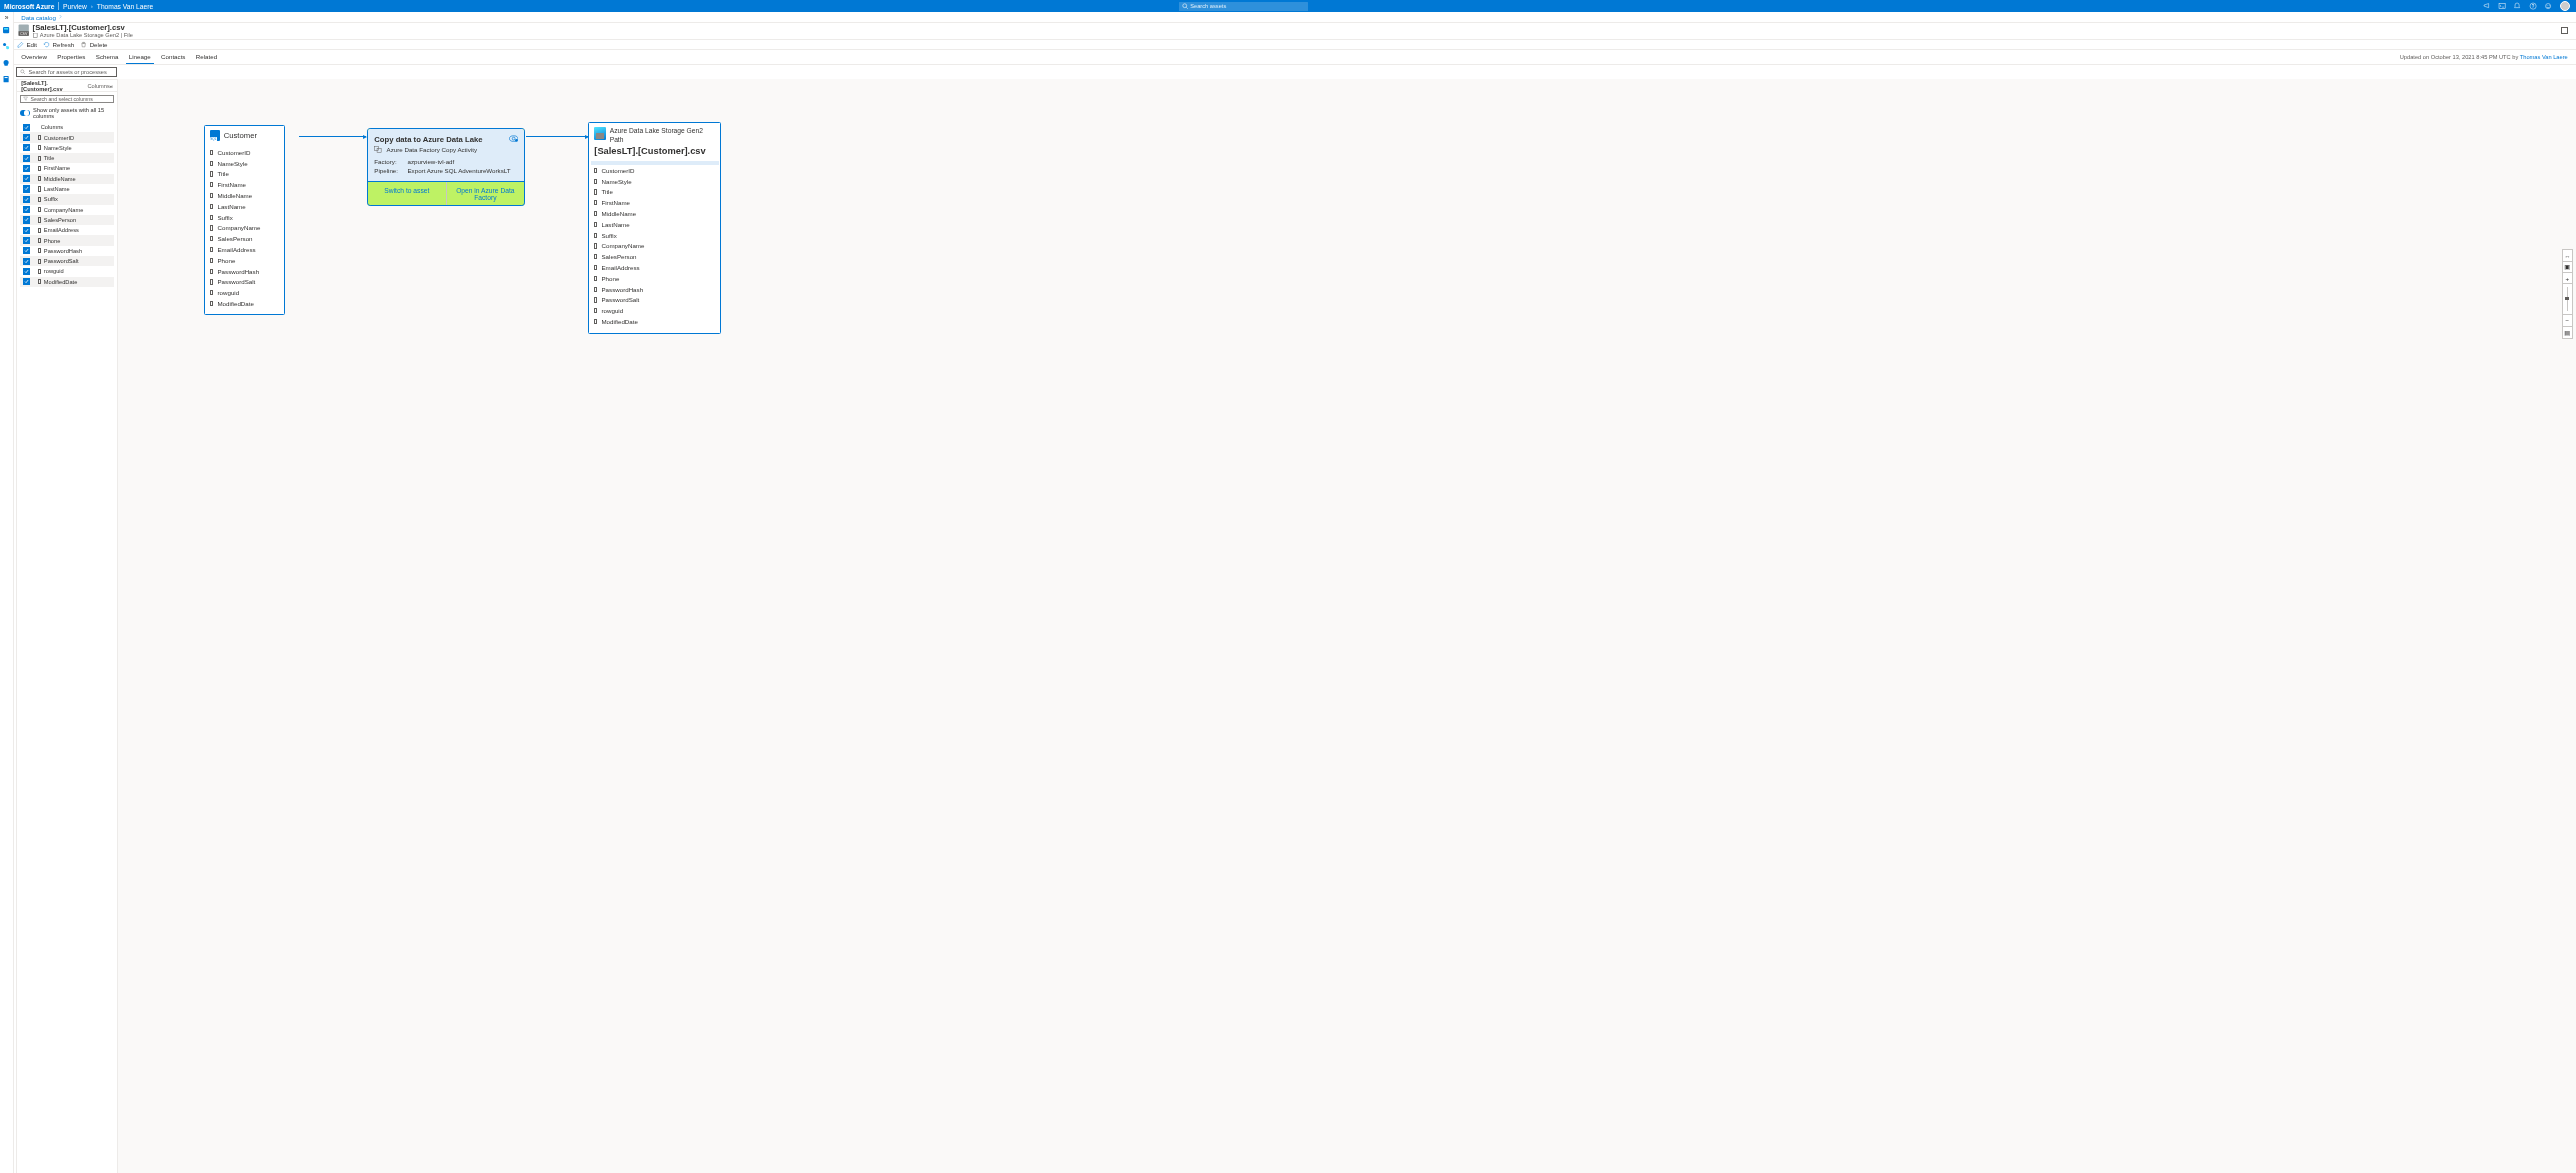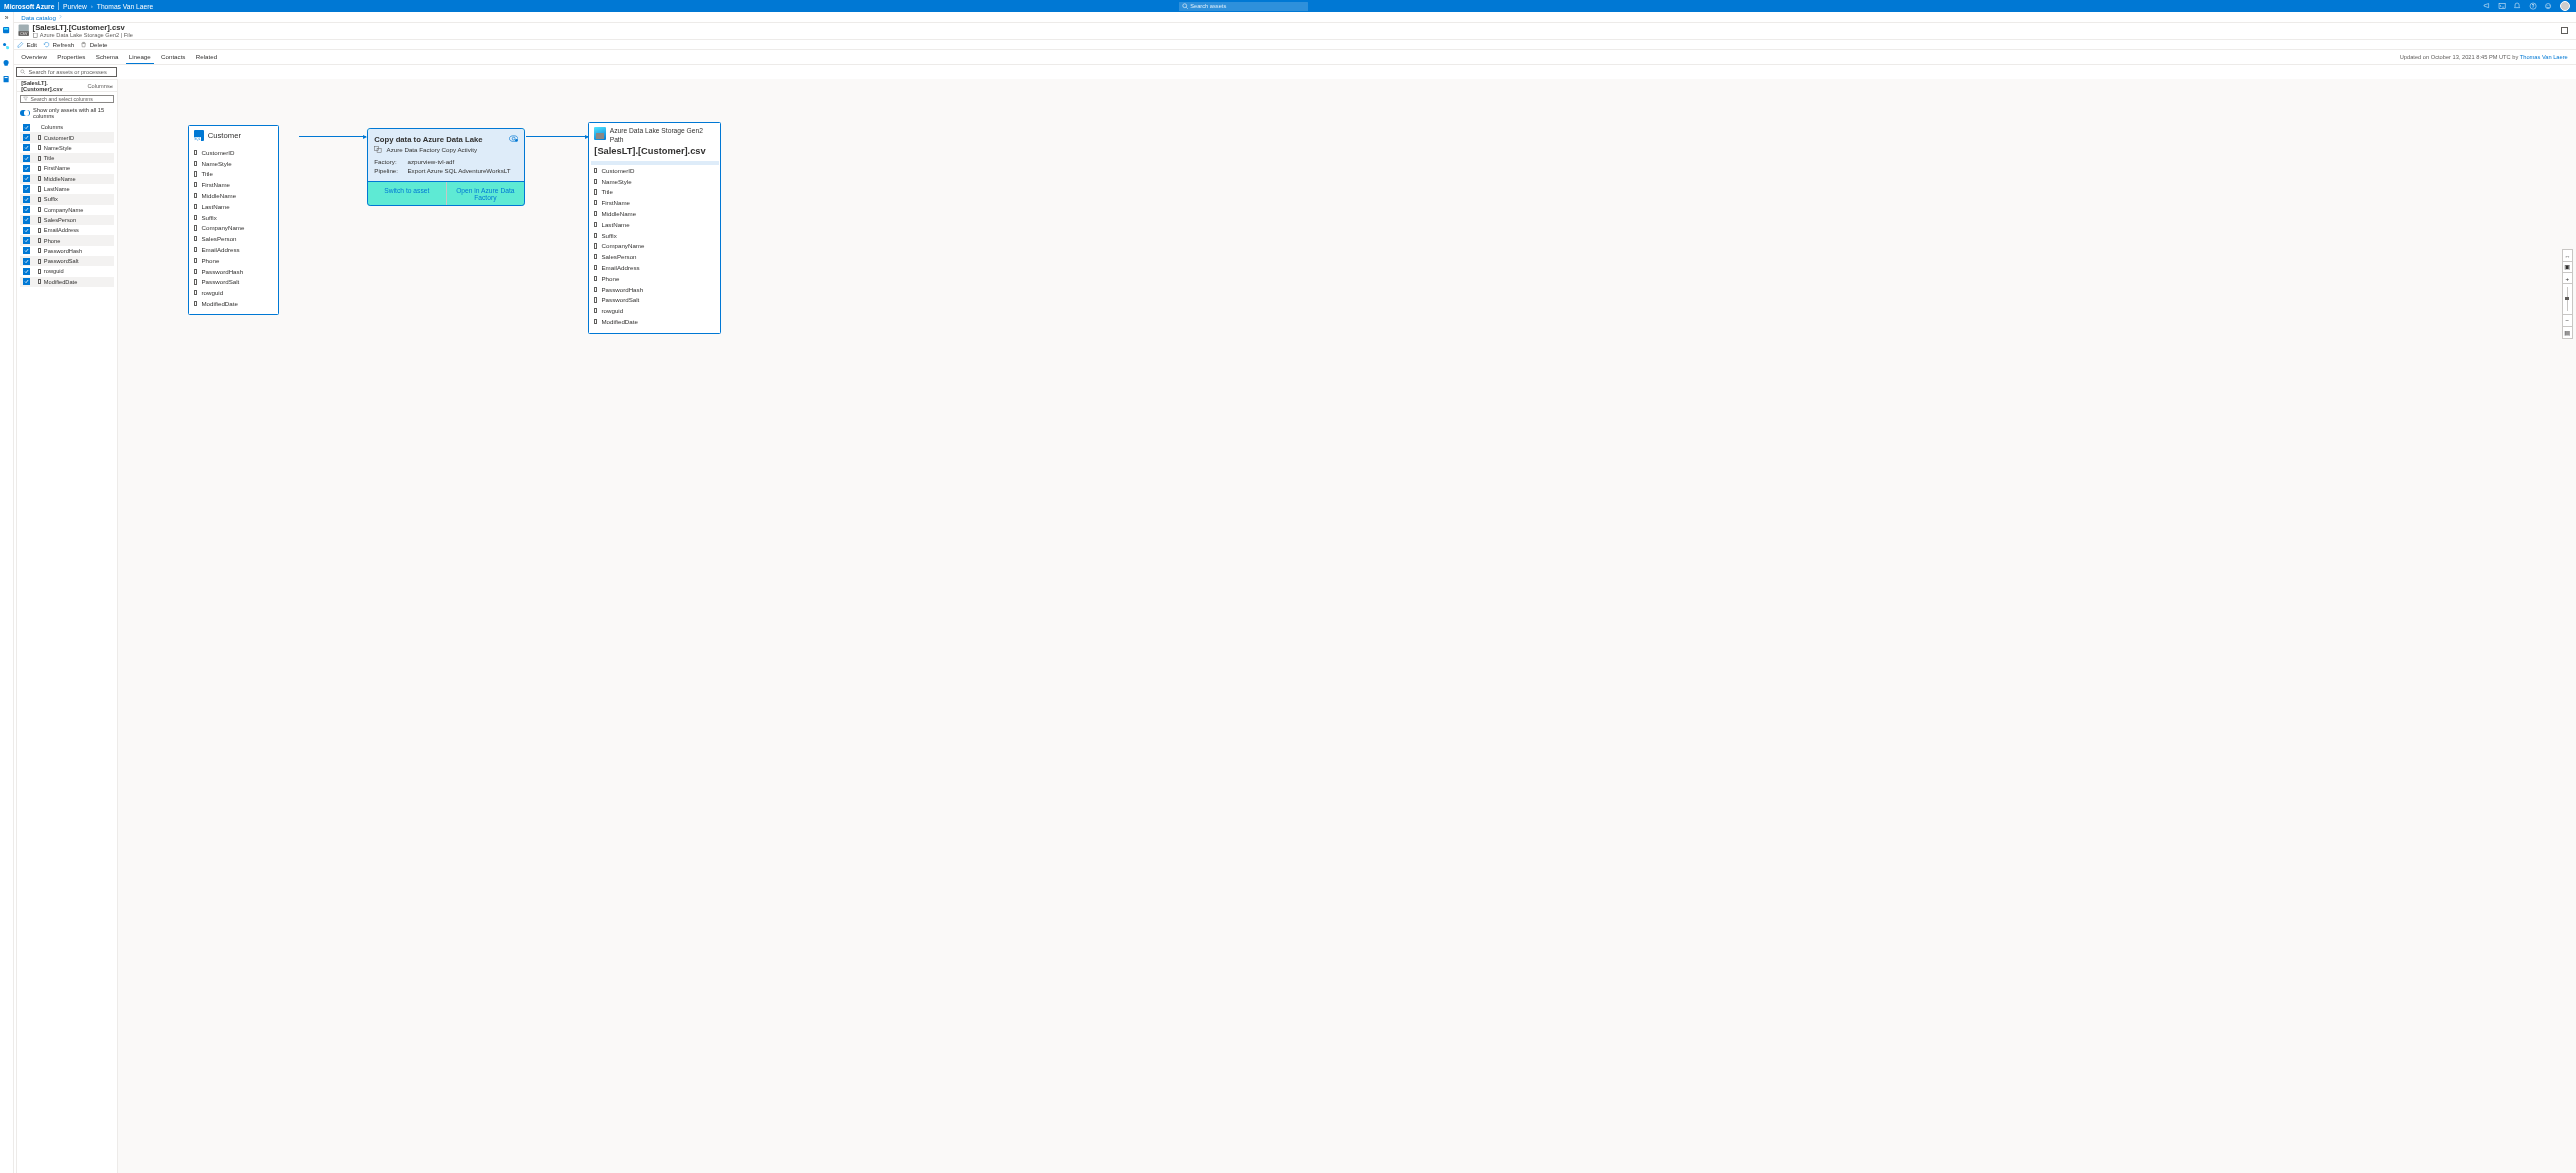--- a/index.html
+++ b/index.html
@@ -140,21 +140,21 @@
 .node-hdr { display:flex;align-items:center;gap:4.1px;padding:4.1px 5.2px;}
 .sql-icon { width:9.3px;height:10.3px;background:#0078d4;position:relative;border-radius:1px;}
 .sql-icon::after{content:"SQL";position:absolute;bottom:-0.5px;left:-0.5px;font-size:3.1px;background:#fff;padding:0 0.5px;color:#0078d4;border-radius:0.5px;}
 .node-title { font-size:7.7px;font-weight:400;}
 .node-cols { padding:2.1px 5.2px 5.2px;}
 .ncol { display:flex;align-items:center;gap:4.1px;font-size:6.2px;height:10.8px;}
 .ncol .colicon{width:3.1px;height:5.2px;}
 
 .activity-node {
   position:absolute;
-  background:#5eead4;
+  background:#bef264;
   border:1px solid #0078d4;
   border-radius:3.1px;
   width: 158px;
 }
 .activity-body{background:#deecf9;border-radius:2.1px 2.1px 0 0;padding:5.2px 6.2px;}
 .activity-hdr { display:flex;align-items:center;justify-content:space-between;}
 .activity-title { font-size:7.7px;font-weight:600;}
 .eye-icon svg{width:9.3px;height:7.2px;}
 .activity-sub { display:flex;align-items:center;gap:4.1px;font-size:6.2px;margin-top:2.1px;color:#323130;}
 .activity-props { margin-top:5.2px; font-size:6.2px;}
@@ -538,21 +538,21 @@
                 <div class="colicon"></div>
                 <span>ModifiedDate</span>
               </div>
             </div>
           </div>
       </div>
     </div>
 
     <div class="canvas">
 
-      <div class="node" style="left:70px;top:46px;width:91px;">
+      <div class="node" style="left:86px;top:46px;width:81px;">
         <div class="node-hdr">
           <div class="sql-icon"></div>
           <div class="node-title">Customer</div>
         </div>
         <div class="node-cols" id="src-cols">
             <div class="ncol">
               <div class="colicon"></div>
               <span>CustomerID</span>
             </div>
             <div class="ncol">

